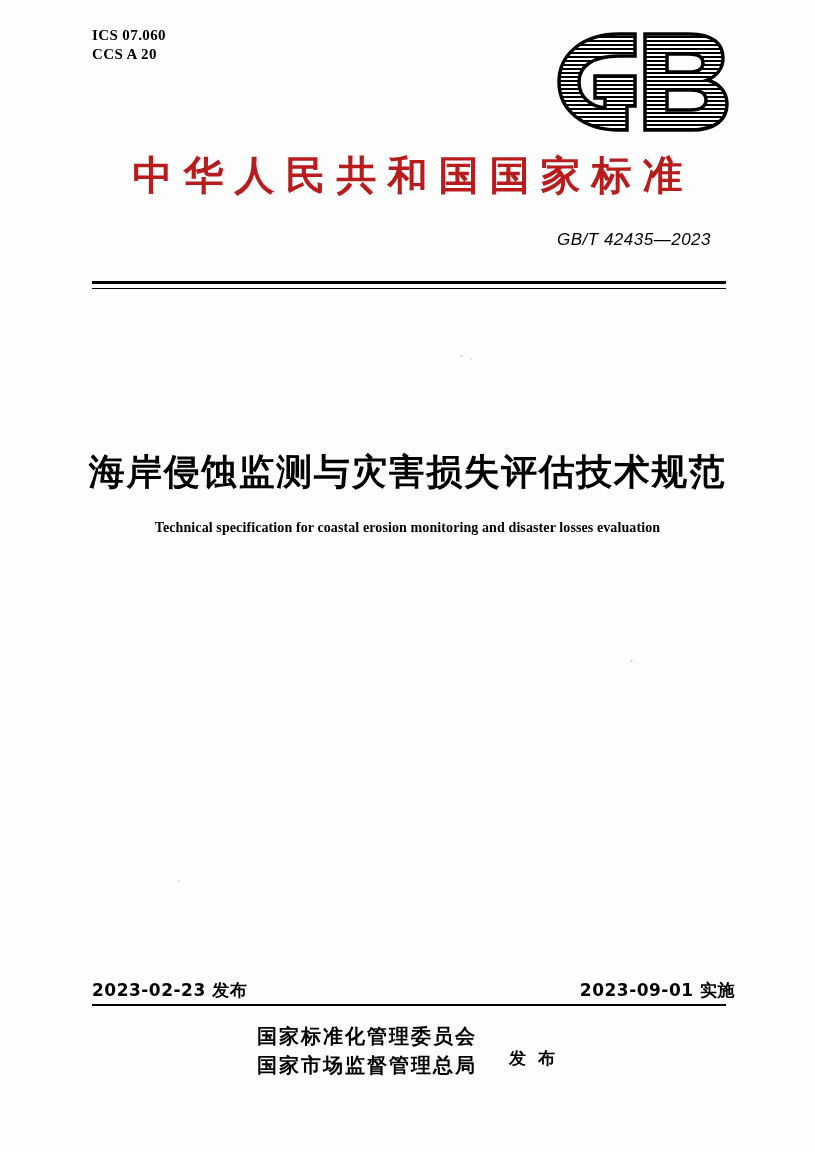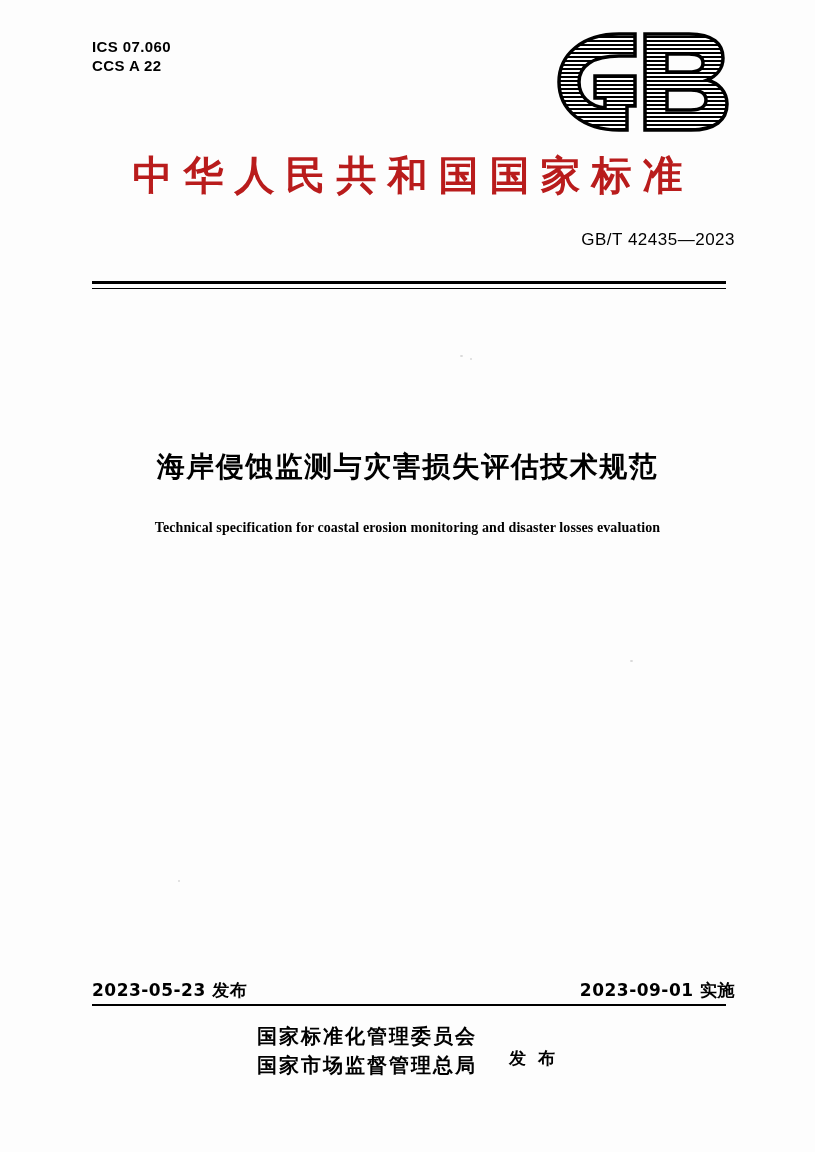--- a/index.html
+++ b/index.html
@@ -21,26 +21,25 @@
     width: 815px;
     height: 1152px;
     background: #fdfdfd;
   }
 
   
   .ics-block {
     position: absolute;
     left: 92px;
     top: 26px;
-    font-family: Liberation Sans, sans-serif;
+    font-family: Liberation Serif, serif;
     font-weight: bold;
     font-size: 15px;
     line-height: 19px;
     letter-spacing: 0.4px;
-    margin-top: 11px;
   }
 
   
   .gb-logo {
     position: absolute;
     right: 86px;
     top: 28px;
     width: 180px;
     height: 108px;
   }
@@ -56,25 +55,26 @@
     font-weight: bold;
     font-size: 40px;
     letter-spacing: 11px;
     text-indent: 11px;
     color: #b91c1c;
   }
 
   
   .std-number {
     position: absolute;
-    right: 80px;
+    right: 104px;
     top: 230px;
     font-family: "Liberation Sans", sans-serif;
     font-size: 17px;
     letter-spacing: 0.5px;
+    font-style: italic;
   }
 
   
   .rule-top {
     position: absolute;
     left: 92px;
     top: 281px;
     width: 634px;
     height: 3px;
     background: #000;
@@ -98,21 +98,21 @@
 
   
   .doc-title-cn {
     position: absolute;
     left: 0;
     top: 448px;
     width: 815px;
     text-align: center;
     font-family: "DejaVu Sans", sans-serif;
     font-weight: bold;
-    font-size: 28px;
+    font-size: 36px;
     letter-spacing: 1.5px;
   }
   .doc-title-en {
     position: absolute;
     left: 0;
     top: 520px;
     width: 815px;
     text-align: center;
     font-family: "Liberation Serif", serif;
     font-weight: bold;
@@ -174,21 +174,21 @@
     border-radius: 50%;
   }
 </style>
 </head>
 <body>
 
 <div class="page">
 
   <div class="ics-block">
     <div>ICS 07.060</div>
-    <div>CCS A 22</div>
+    <div>CCS A 20</div>
   </div>
 
   <div class="gb-logo">
     <svg width="180" height="108" viewBox="0 0 180 108" xmlns="http://www.w3.org/2000/svg">
       <defs>
         <pattern id="hstripe" width="4" height="4" patternUnits="userSpaceOnUse">
           <rect width="4" height="4" fill="#ffffff"></rect>
           <rect width="4" height="2" fill="#000000"></rect>
         </pattern>
       </defs>
@@ -226,21 +226,21 @@
   <div class="std-number">GB/T 42435—2023</div>
 
   <div class="rule-top"></div>
   <div class="rule-thin"></div>
 
   <div class="doc-title-cn">海岸侵蚀监测与灾害损失评估技术规范</div>
   <div class="doc-title-en">Technical specification for coastal erosion monitoring and disaster losses evaluation</div>
 
   <div class="rule-bottom"></div>
 
-  <div class="date-issue">2023-05-23 发布</div>
+  <div class="date-issue">2023-02-23 发布</div>
   <div class="date-effective">2023-09-01 实施</div>
 
   <div class="publisher">
     <div class="publisher-names">
       <div>国家标准化管理委员会</div>
       <div>国家市场监督管理总局</div>
     </div>
     <div class="publisher-verb">发 布</div>
   </div>
 

